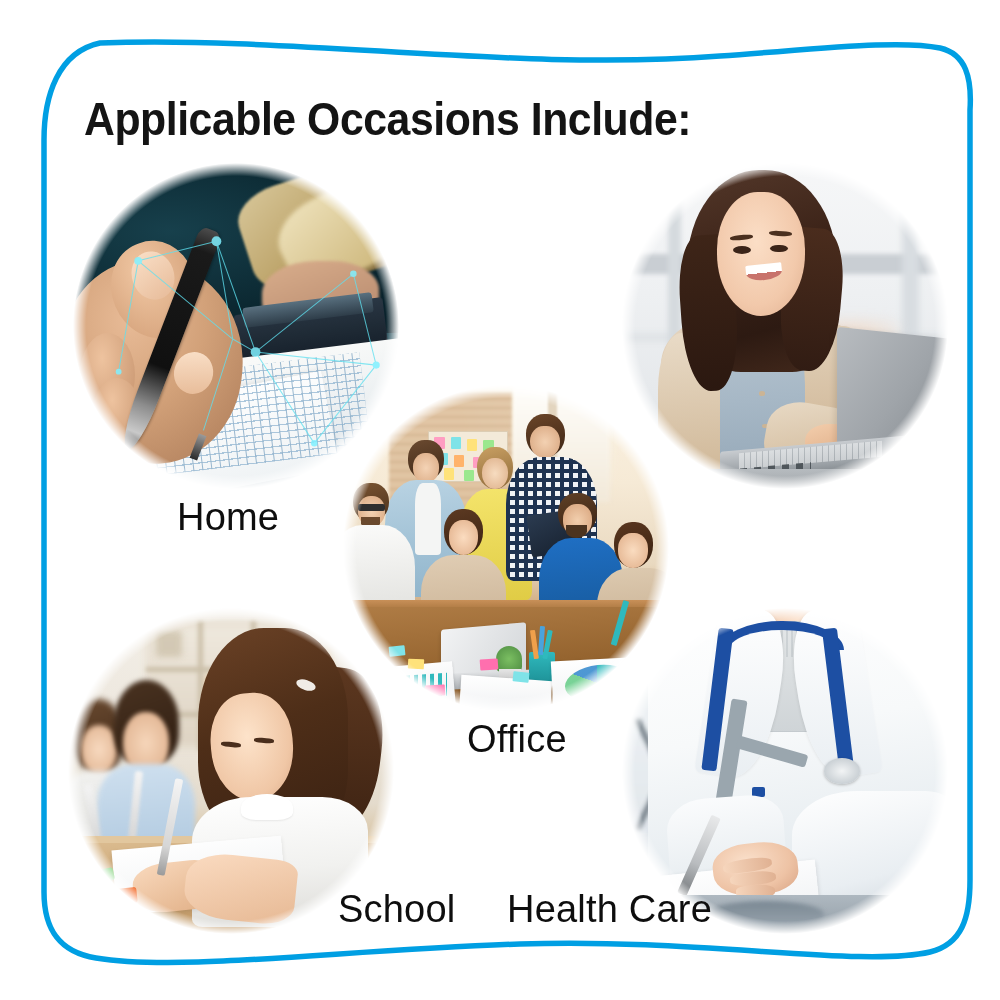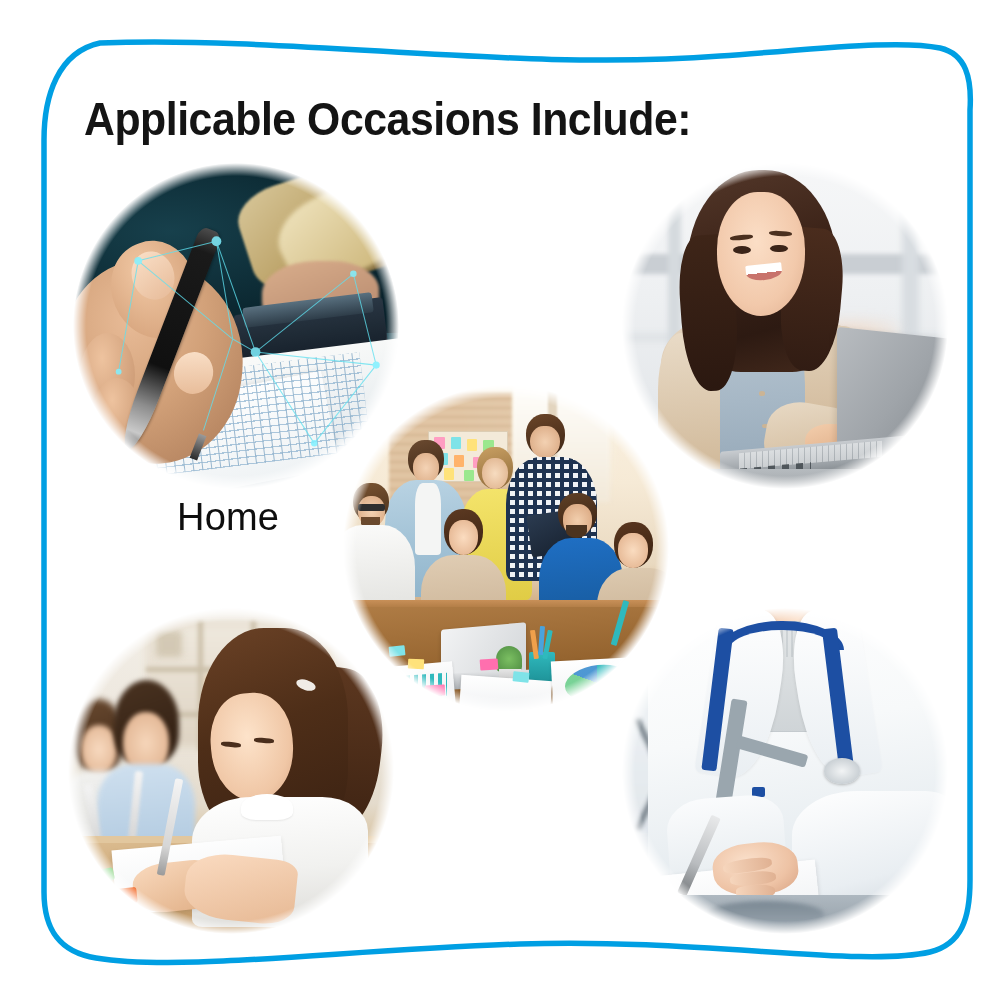--- a/index.html
+++ b/index.html
@@ -406,20 +406,21 @@
         <div class="off-paper" style="left:64%;top:84%;width:30%;height:15%;transform:rotate(-3deg);"></div>
         <div class="p off-bars"></div>
         <div class="p off-pie"></div>
         <div class="p off-note" style="left:14%;top:80%;width:5%;height:3%;background:#7fe3e8;transform:rotate(-6deg);"></div>
         <div class="p off-note" style="left:20%;top:84%;width:5%;height:3%;background:#ffe27a;transform:rotate(3deg);"></div>
         <div class="p off-note" style="left:42%;top:84%;width:5.5%;height:3.4%;background:#ff6fae;transform:rotate(-4deg);"></div>
         <div class="p off-note" style="left:52%;top:88%;width:5%;height:3%;background:#7fe3e8;transform:rotate(6deg);"></div>
         <div class="p off-note" style="left:25%;top:92%;width:6%;height:3.4%;background:#ff6fae;transform:rotate(-3deg);"></div>
       </div>
     </div>
+    <div class="lbl" style="left: 124px; top: 333px; color: rgb(14, 14, 14);">Office</div>
   </div>
 
   <div class="occasion" style="left:68px;top:608px;width:326px;height:326px;">
     <div class="photo" style="width:326px;height:326px;">
       <div class="scene">
         <div class="p sch-bg"></div>
         <div class="p sch-shelf"></div>
         <div class="p sch-shelfline" style="left:24%;top:18%;width:46%;height:5px;"></div>
         <div class="p sch-shelfline" style="left:24%;top:32%;width:46%;height:5px;"></div>
         <div class="p sch-shelfline" style="left:40%;top:4%;width:5px;height:40%;"></div>
@@ -454,20 +455,21 @@
         <div class="p sch-paper"></div>
         <div class="p sch-armL"></div>
         <div class="p sch-armR"></div>
         <div class="p sch-pen"></div>
         <div class="p sch-letter" style="left:8%;top:80%;width:6%;height:4%;background:#7fd17a;transform:rotate(-12deg);"></div>
         <div class="p sch-letter" style="left:6%;top:85%;width:7%;height:4.5%;background:#f3d44a;transform:rotate(8deg);"></div>
         <div class="p sch-letter" style="left:14%;top:86%;width:7%;height:5%;background:#f26b2a;transform:rotate(-6deg);"></div>
         <div class="p sch-letter" style="left:16%;top:92%;width:8%;height:5%;background:#ef5a1f;transform:rotate(10deg);"></div>
       </div>
     </div>
+    <div class="lbl" style="left: 270px; top: 280px; color: rgb(14, 14, 14);">School</div>
   </div>
 
   <div class="occasion" style="left:622px;top:608px;width:326px;height:326px;">
     <div class="photo" style="width:326px;height:326px;">
       <div class="scene">
         <div class="p hc-bg"></div>
         <div class="p hc-blurbg"></div>
         <div class="p hc-colour"></div>
         <div class="p hc-chairx"></div>
         <div class="p hc-dark"></div>
@@ -490,15 +492,16 @@
         <div class="p hc-paper"></div>
         <div class="p hc-hand"></div>
         <div class="p hc-finger" style="left:31%;top:77%;width:15%;transform:rotate(-8deg);"></div>
         <div class="p hc-finger" style="left:33%;top:81%;width:14%;transform:rotate(-5deg);"></div>
         <div class="p hc-finger" style="left:35%;top:85%;width:12%;transform:rotate(-2deg);"></div>
         <div class="p hc-pen"></div>
         <div class="p hc-glass"></div>
         <div class="p hc-refl"></div>
       </div>
     </div>
+    <div class="lbl" style="left: -115px; top: 280px; color: rgb(14, 14, 14);">Health Care</div>
   </div>
 
 </div>
 
 </body></html>

